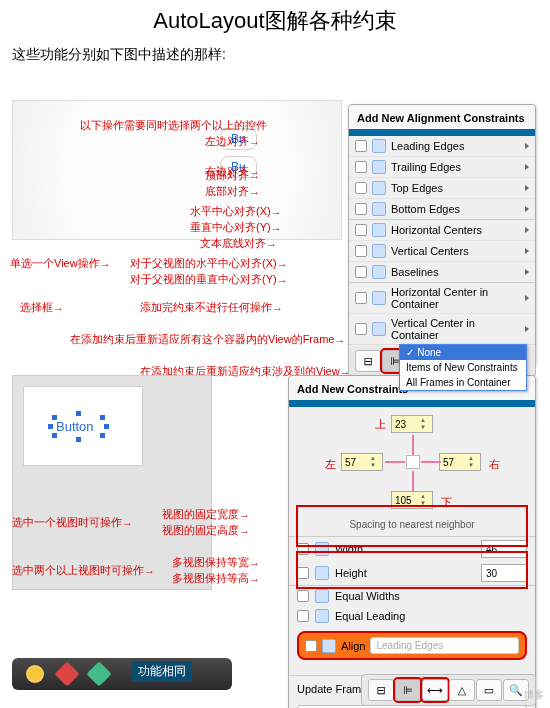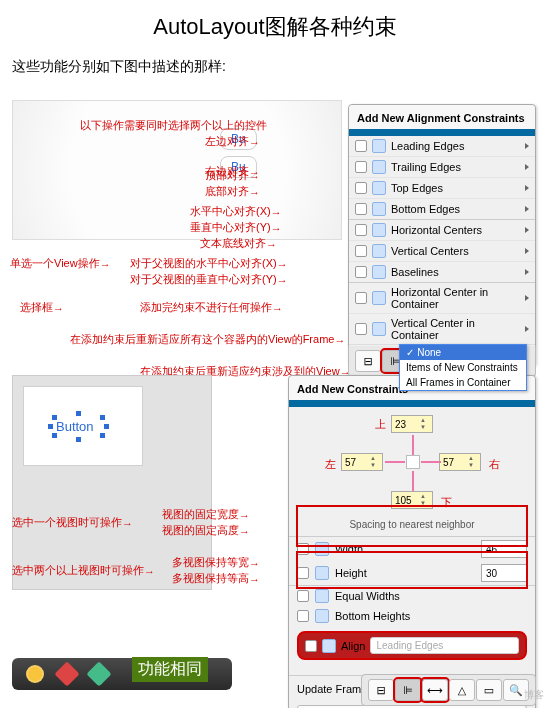--- a/index.html
+++ b/index.html
@@ -1,17 +1,17 @@
 <!DOCTYPE html>
 <html><head>
 <meta charset="utf-8">
 <style>
   * { box-sizing: border-box; margin: 0; padding: 0; }
   body { width: 550px; height: 708px; font-family: "Helvetica Neue", Arial, sans-serif; font-size: 11px; background: #fff; overflow: hidden; position: relative; }
-  .title { text-align: center; font-size: 22px; font-weight: 400; padding: 12px 0; }
+  .title { text-align: center; font-size: 22px; font-weight: 400; padding: 6px 0; }
   .subtitle { font-size: 14px; padding: 4px 12px 8px; }
   .redtext { color: #d40000; font-size: 11px; position: absolute; white-space: nowrap; }
   .arrow-r { color: #d40000; font-size: 11px; }
   .align-panel { position: absolute; right: 14px; top: 104px; width: 188px; background: #f0f0f0; border: 1px solid #aaa; border-radius: 4px; box-shadow: 1px 1px 3px rgba(0,0,0,0.2); }
   .panel-head { font-weight: bold; font-size: 11px; padding: 7px 8px 5px; background: #f7f7f7; border-bottom: 7px solid #0369a1; border-radius: 4px 4px 0 0; }
   .align-list { padding: 0; }
   .align-item { display: flex; align-items: center; padding: 3px 6px; gap: 5px; border-top: 1px solid #e5e5e5; }
   .align-item:first-child { border-top: none; }
   .chk { width: 12px; height: 12px; border: 1px solid #999; border-radius: 2px; background: #fff; flex-shrink: 0; }
   .aicon { width: 14px; height: 14px; border: 1px solid #8cb3e6; background: #cfe2fb; border-radius: 2px; flex-shrink: 0; }
@@ -34,29 +34,29 @@
   .spacing-grid { position: relative; height: 110px; }
   .num-input { width: 42px; height: 18px; font-size: 10px; border: 1px solid #aaa; padding: 0 3px; position: absolute; display: flex; align-items: center; background: #fef9c3; }
   .num-input .step { width: 12px; display: flex; flex-direction: column; margin-left: auto; }
   .num-input .step span { height: 7px; font-size: 6px; line-height: 6px; text-align: center; color: #666; }
   .center-box { position: absolute; width: 14px; height: 14px; border: 1px solid #bbb; background: #fff; left: 117px; top: 48px; }
   .strut { position: absolute; background: #e7a; }
   .spacing-cap { text-align: center; font-size: 10px; color: #555; padding: 2px 0 6px; }
   .row { display: flex; align-items: center; padding: 3px 8px; gap: 6px; }
   .row .lbl { flex: 1; }
   .num-small { width: 46px; height: 18px; border: 1px solid #aaa; font-size: 10px; padding: 0 4px; display: flex; align-items: center; background: #fff; }
-  .align-row { margin: 5px 8px 15px; border: 2px solid #d40000; border-radius: 8px; padding: 4px 6px; display: flex; align-items: center; gap: 5px; background: #b91c1c; }
+  .align-row { margin: 5px 8px 15px; border: 2px solid #d40000; border-radius: 8px; padding: 4px 6px; display: flex; align-items: center; gap: 5px; background: #f97316; }
   .align-dd { flex: 1; color: #aaa; font-size: 10px; border: 1px solid #ccc; border-radius: 3px; padding: 2px 5px; background: #fff; }
   .uf-row { display: flex; align-items: center; gap: 6px; padding: 4px 8px; }
   .uf-dd { flex: 1; border: 1px solid #ccc; border-radius: 3px; padding: 2px 5px; font-size: 10px; background: #fff; }
   .add-btn { margin: 4px 8px 8px; padding: 4px; text-align: center; border: 1px solid #bbb; border-radius: 3px; background: linear-gradient(#fdfdfd, #e8e8e8); font-size: 11px; }
   .redbox { border: 2px solid #d40000; position: absolute; pointer-events: none; }
   .bottombar { position: absolute; bottom: 18px; left: 12px; height: 32px; width: 220px; background: linear-gradient(#4a4a4a, #2a2a2a); border-radius: 6px; display: flex; align-items: center; gap: 14px; padding: 0 14px; }
   .bb-icon { width: 18px; height: 18px; border-radius: 3px; }
-  .func-same { background: #4d7c0f; color: #fff; font-size: 16px; padding: 2px 6px; position: absolute; }
+  .func-same { background: #0c4a6e; color: #fff; font-size: 12px; padding: 2px 6px; position: absolute; }
   .toolbar2 { position: absolute; right: 14px; bottom: 2px; display: flex; gap: 1px; padding: 4px 6px; background: #e8e8e8; border: 1px solid #bbb; border-radius: 4px; }
   .watermark { position: absolute; right: 6px; bottom: 6px; color: #bbb; font-size: 10px; }
   .ib-button-sel { position: absolute; color: #2b6cd6; font-size: 13px; left: 32px; top: 32px; }
   .sel-handle { width: 5px; height: 5px; background: #2b6cd6; position: absolute; }
 </style>
 </head>
 <body>
 
 <h1 class="title">AutoLayout图解各种约束</h1>
 <div class="subtitle">这些功能分别如下图中描述的那样:</div>
@@ -237,21 +237,21 @@
     </div>
     <div class="sep"></div>
     <div class="row">
       <div class="chk"></div>
       <div class="aicon"></div>
       <span class="lbl">Equal Widths</span>
     </div>
     <div class="row">
       <div class="chk"></div>
       <div class="aicon"></div>
-      <span class="lbl">Bottom Heights</span>
+      <span class="lbl">Equal Leading</span>
     </div>
     <div class="align-row">
       <div class="chk"></div>
       <div class="aicon"></div>
       <span>Align</span>
       <div class="align-dd">Leading Edges</div>
     </div>
     <div class="sep"></div>
     <div class="uf-row">
       <span>Update Frames</span>

